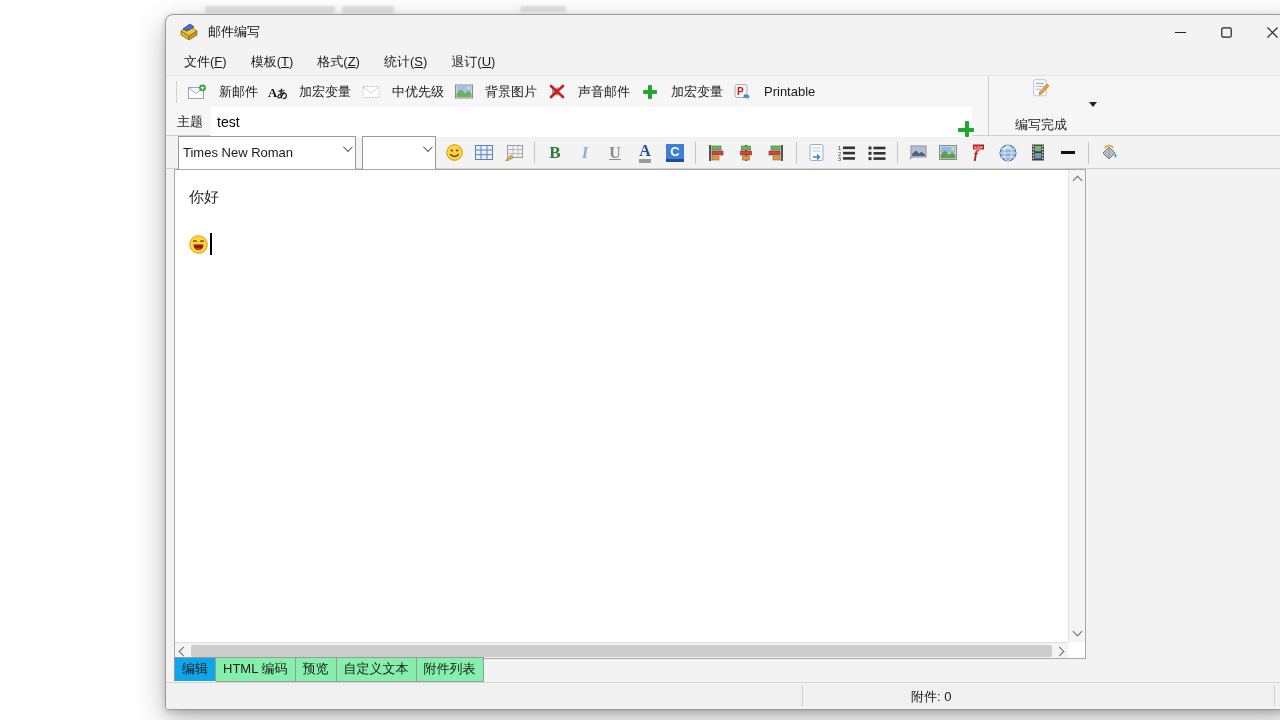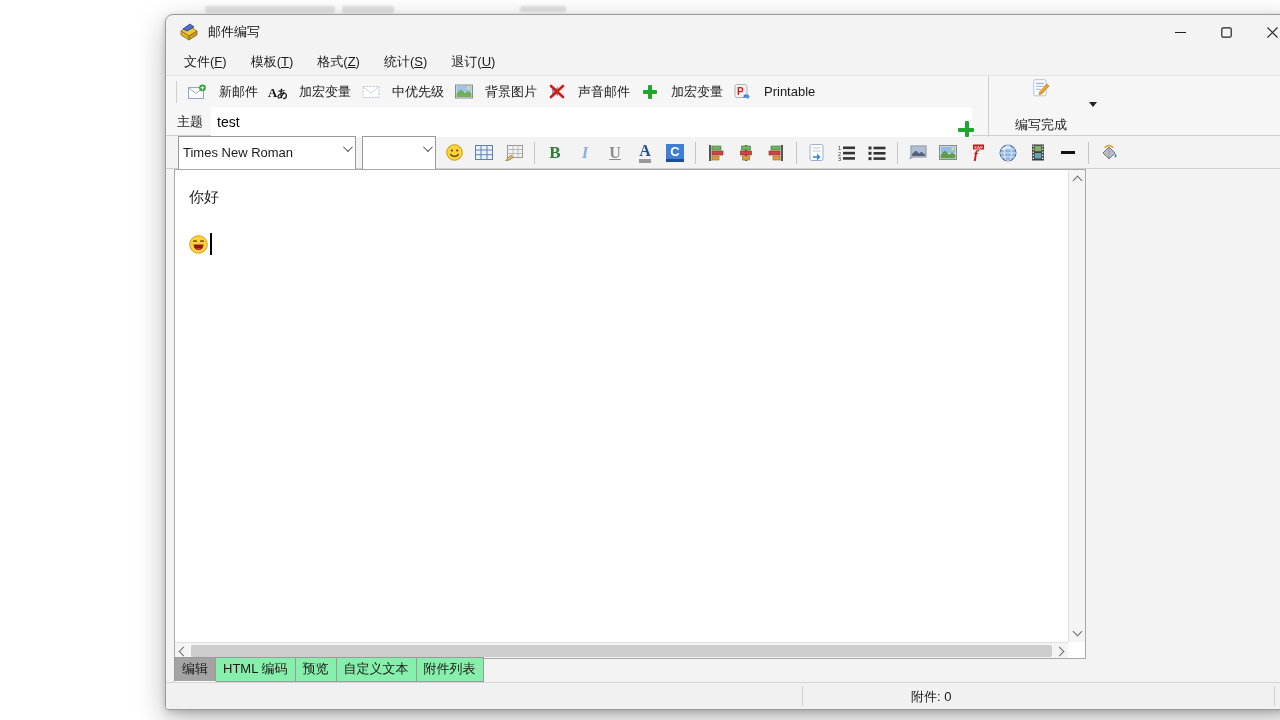--- a/index.html
+++ b/index.html
@@ -65,21 +65,21 @@
 
   .vscroll { position:absolute; right:0; top:0; width:17px; bottom:16px; background:#f4f4f4; border-left:1px solid #e0e0e0; }
   .hscroll { position:absolute; left:0; bottom:0; right:17px; height:16px; background:#f4f4f4; border-top:1px solid #e0e0e0; }
   .hthumb { position:absolute; left:16px; right:16px; top:2px; height:12px; background:#cdcdcd; border-radius:2px; }
   .chev { width:7px; height:7px; border-right:1.6px solid #6b6b6b; border-bottom:1.6px solid #6b6b6b; position:absolute; }
 
   
   .tabbar { position:absolute; left:8px; top:644px; right:14px; height:23px; display:flex; align-items:flex-end; font-size:13px; }
   .tab { padding:2px 7px 3px; border:1px solid #9a9a9a; border-left:none; background:#86efac; white-space:nowrap; }
   .tab:first-child { border-left:1px solid #9a9a9a; }
-  .tab.active { background:#a3a3a3; border-bottom-color:#ffffff; font-weight:normal; }
+  .tab.active { background:#0ea5e9; border-bottom-color:#ffffff; font-weight:normal; }
 
   
   .statusbar { position:absolute; left:0; bottom:0; right:0; height:27px; background:#f1f1f1; border-top:1px solid #d5d5d5; font-size:13px; }
   .st-sep { position:absolute; top:3px; bottom:3px; width:1px; background:#d0d0d0; }
   .st-attach { position:absolute; left:745px; top:5px; }
   .grip { position:absolute; right:2px; bottom:2px; width:12px; height:12px;
           background:
             radial-gradient(circle at 10px 10px, #9a9a9a 1.2px, transparent 1.6px),
             radial-gradient(circle at 6px 10px, #9a9a9a 1.2px, transparent 1.6px),
             radial-gradient(circle at 10px 6px, #9a9a9a 1.2px, transparent 1.6px),

